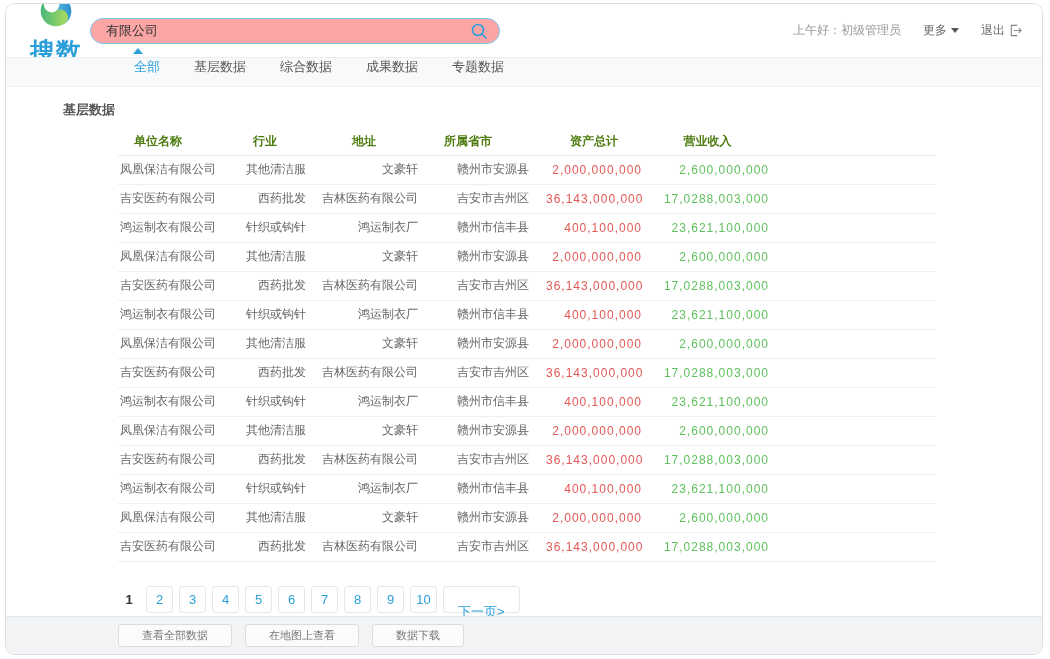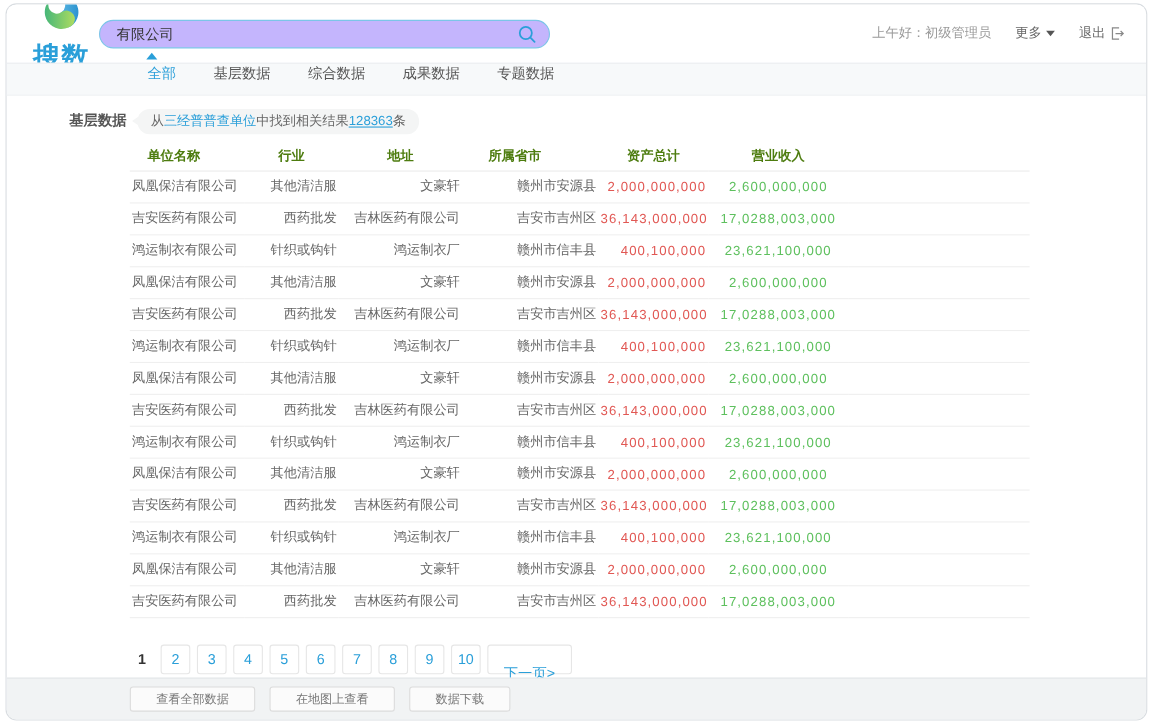--- a/index.html
+++ b/index.html
@@ -10,21 +10,21 @@
     overflow:hidden; display:flex; flex-direction:column;
   }
   
   .topbar { height:53px; display:flex; align-items:center; padding:0 20px 0 24px; background:#fff; flex:0 0 auto; }
   .logo { display:flex; align-items:center; gap:7px; cursor:pointer;flex-direction:column; }
   .logo-text { font-size:25px; font-weight:bold; color:var(--blue); letter-spacing:1px; }
   .search-wrap { position:relative; margin-left:8px; }
   .search-input {
     width:410px; height:26px; border:1px solid #7cc5e8; border-radius:13px;
     padding:0 36px 0 15px; font-size:13px; color:#333; outline:none;
-    font-family:inherit; background:#c4b5fd;
+    font-family:inherit; background:#fca5a5;
   }
   .search-icon { position:absolute; right:12px; top:4px; cursor:pointer; }
   .topbar-right { margin-left:auto; display:flex; align-items:center; gap:22px; font-size:12px; }
   .greeting { color:#999; }
   .more-btn, .logout-btn { display:flex; align-items:center; gap:4px; color:#666; cursor:pointer; }
   .caret-down { width:0; height:0; border-left:4px solid transparent; border-right:4px solid transparent; border-top:5px solid #555; display:inline-block; }
   
   .tab-pointer { position:absolute; left:127px; top:44px; width:0; height:0;
     border-left:5px solid transparent; border-right:5px solid transparent; border-bottom:6px solid var(--blue); }
   
@@ -43,23 +43,23 @@
   
   .table-wrap { margin:8px 0 0 112px; flex:0 0 auto; }
   table { width:818px; border-collapse:collapse; table-layout:fixed; }
   th { height:26px; font-size:12px; font-weight:bold; color:#4d7c0f; border-bottom:1px solid #ebebeb; text-align:center; }
   th:nth-child(1){ text-align:left; padding-left:16px; }
   th:nth-child(4){ text-align:left; padding-left:24px; }
   td { height:29px; font-size:12px; color:#666; border-bottom:1px solid #efefef; padding:0 2px; }
   td:nth-child(1){ text-align:left; }
   td:nth-child(2){ text-align:right; }
   td:nth-child(3){ text-align:right; }
-  td:nth-child(4){ text-align:right; padding-left:24px; }
+  td:nth-child(4){ text-align:center; padding-left:24px; }
   td:nth-child(5){ text-align:right; color:var(--red);   letter-spacing:1px; }
-  td:nth-child(6){ text-align:center; color:var(--green); letter-spacing:1px; }
+  td:nth-child(6){ text-align:right; color:var(--green); letter-spacing:1px; }
   
   .pagination { margin:24px 0 0 112px; display:flex; align-items:center; gap:6px; flex:0 0 auto; }
   .page-current { width:22px; text-align:center; font-size:13px; font-weight:bold; color:#333; }
   .page-btn { min-width:27px; height:27px; line-height:25px; text-align:center; border:1px solid #e6e6e6;
     border-radius:3px; background:#fff; color:var(--blue); font-size:13px; cursor:pointer; font-family:inherit; }
   .next-btn { padding:12px 14px; }
   
   .footbar { margin-top:auto; height:38px; background:#f1f3f4; border-top:1px solid #e3e6e8;
     display:flex; align-items:center; gap:13px; padding-left:112px; flex:0 0 auto; }
   .foot-btn { padding:3px 23px; border:1px solid #dcdcdc; border-radius:3px; background:#fbfbfb;
@@ -126,23 +126,20 @@
   <div class="tabs">
     <span class="tab active">全部</span>
     <span class="tab">基层数据</span>
     <span class="tab">综合数据</span>
     <span class="tab">成果数据</span>
     <span class="tab">专题数据</span>
   </div>
 
   <div class="result-bar">
     <span class="section-label">基层数据</span>
-    <span class="bubble">
-      <span>从</span><span class="lnk">三经普普查单位</span><span>中找到相关结果</span><span class="cnt">128363</span><span>条</span>
-    </span>
   </div>
 
   <div class="table-wrap">
     <table>
       <colgroup>
         <col style="width:104px">
           <col style="width:86px">
           <col style="width:112px">
         <col style="width:124px">
           <col style="width:100px">

